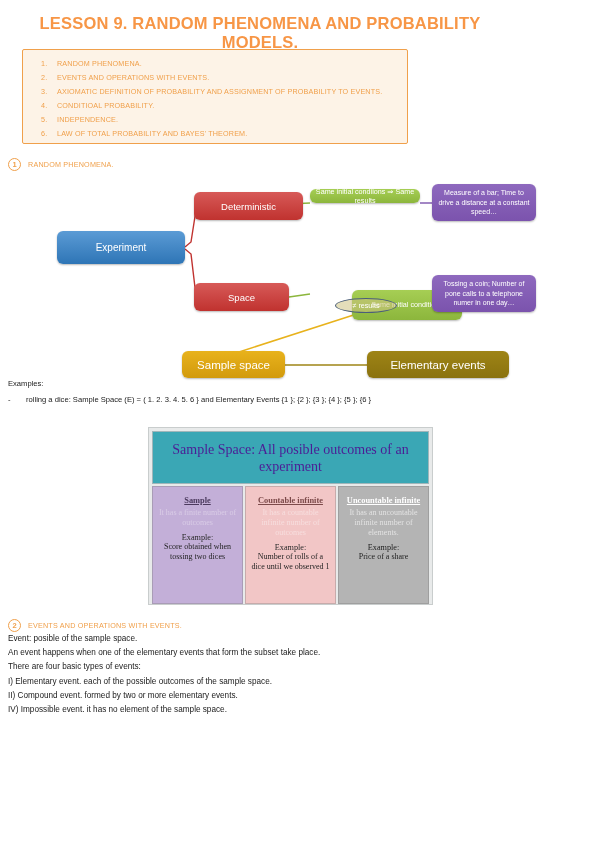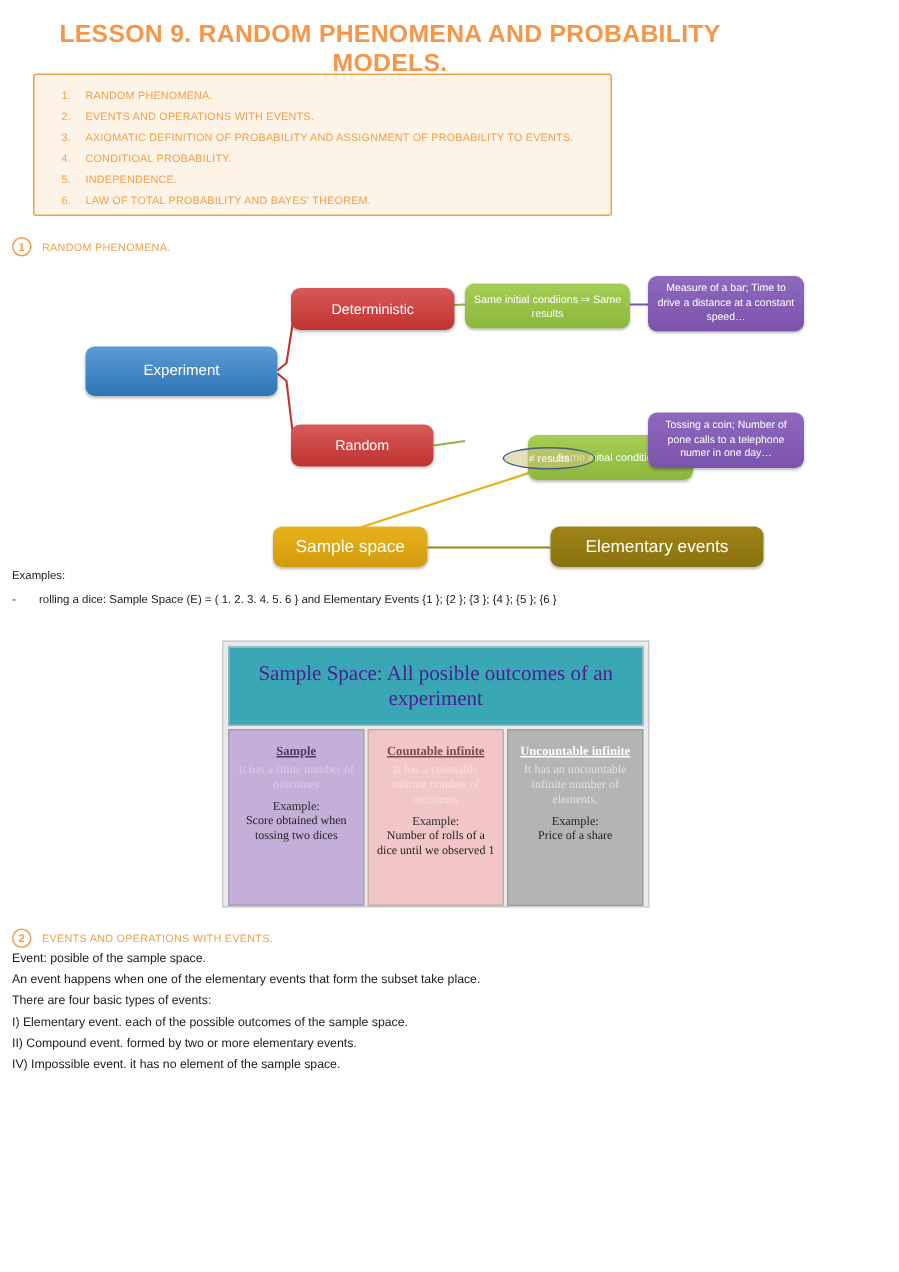--- a/index.html
+++ b/index.html
@@ -81,21 +81,21 @@
     left:194px; top:22px; width:109px; height:28px;
     background: linear-gradient(#D75A58, #C0322F);
     font-size:9.5px;
   }
   #n-random {
     left:194px; top:113px; width:95px; height:28px;
     background: linear-gradient(#D75A58, #C0322F);
     font-size:9.5px;
   }
   #n-green1 {
-    left:310px; top:19px; width:110px; height:30px;
+    left:310px; top:19px; width:110px; height:14px;
     background: linear-gradient(#A6CE54, #8CB63C);
     font-size:7.2px; line-height:9.5px;
   }
   #n-green2 {
     left:310px; top:120px; width:110px; height:30px;
     background: linear-gradient(#A6CE54, #8CB63C);
     font-size:7.2px; line-height:9.5px;margin-left:42px;
   }
   #n-purple1 {
     left:432px; top:14px; width:104px; height:37px;
@@ -217,21 +217,21 @@
       <path d="M285,195 L367,195" stroke="#9E8416" stroke-width="1.4" fill="none"></path>
     </svg>
 
     <div class="node" id="n-experiment">
       <span class="lbl">Experiment</span>
     </div>
     <div class="node" id="n-deterministic">
       <span class="lbl">Deterministic</span>
     </div>
     <div class="node" id="n-random">
-      <span class="lbl">Random</span>
+      <span class="lbl">Space</span>
     </div>
     <div class="node" id="n-green1">
       <span class="lbl">Same initial condiions ⇒ Same results</span>
     </div>
     <div class="node" id="n-green2">
       <span class="lbl">Same initial conditions</span>
     </div>
     <div id="results-ellipse">
       <span>≠ results</span>
     </div>

